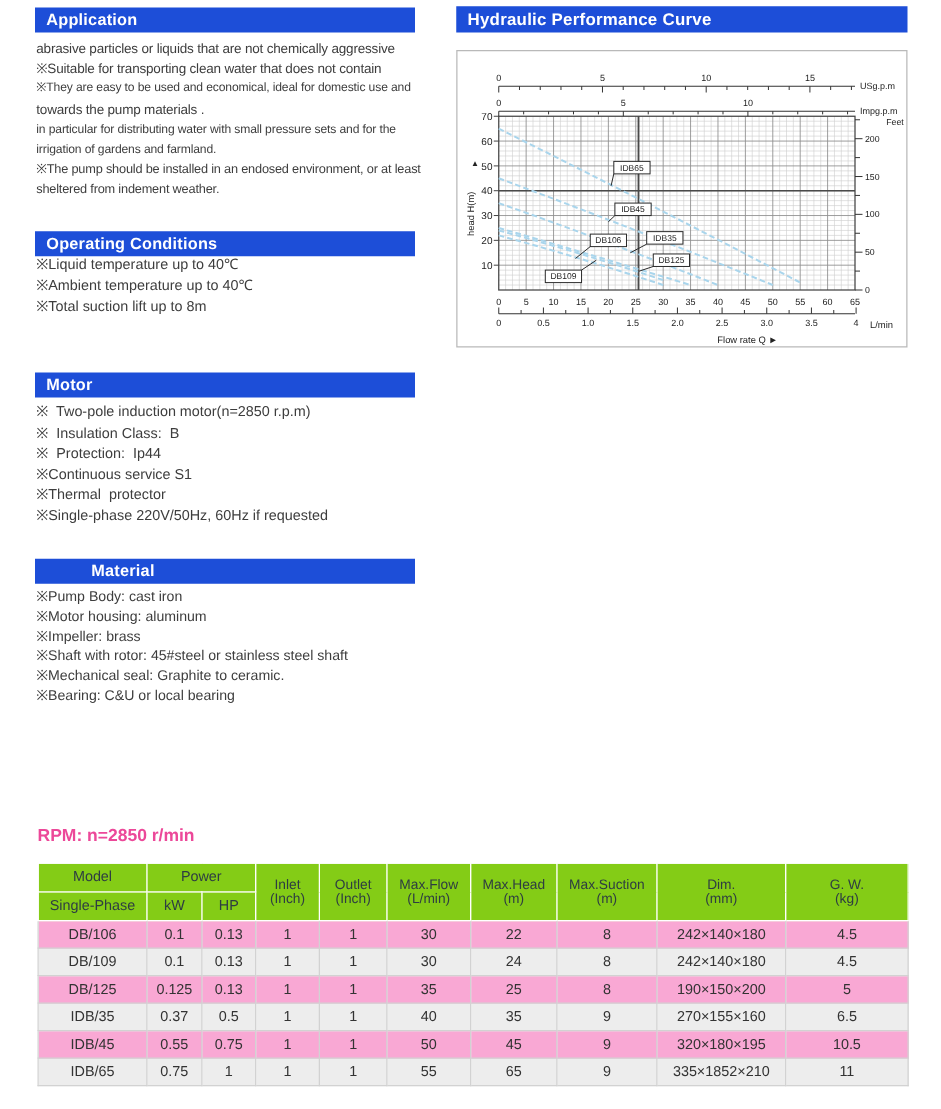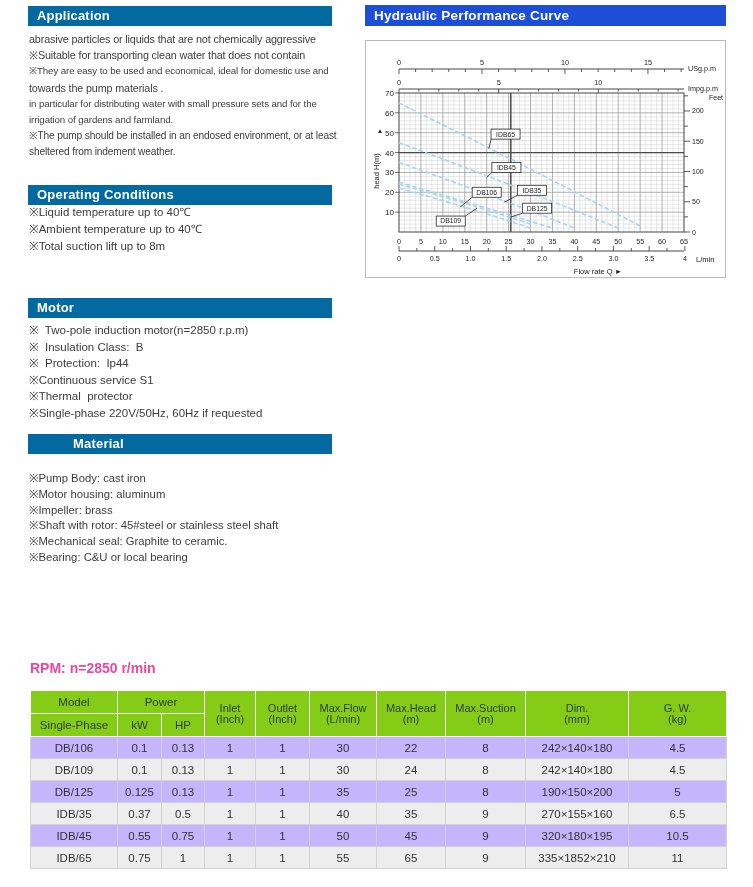--- a/index.html
+++ b/index.html
@@ -1,18 +1,18 @@
 <!DOCTYPE html>
 <html><head>
 <meta charset="utf-8">
 <style>
   html,body{margin:0;padding:0;background:#fff;}
   .page{position:relative;width:753px;height:887px;background:#ffffff;
         font-family:"Liberation Sans",sans-serif;overflow:hidden;}
-  .sec-header{position:absolute;left:28px;width:304px;height:20px;background:#0369a1;
+  .sec-header{position:absolute;left:28px;width:304px;height:20px;background:#1d4ed8;
         color:#fff;font-weight:bold;font-size:13px;line-height:20px;padding-left:9px;
         box-sizing:border-box;letter-spacing:.2px;}
   .chart-header{position:absolute;left:365px;top:5px;width:361px;height:21px;background:#1d4ed8;
         color:#fff;font-weight:bold;font-size:13.5px;line-height:21px;padding-left:9px;
         box-sizing:border-box;letter-spacing:.2px;}
   .sec-lines{position:absolute;left:29px;color:#3d3d3d;}
   .sec-lines .line{white-space:pre;}
   #app-lines{top:31px;line-height:16.2px;}
   .app-p0{font-size:10.8px;letter-spacing:-0.15px;}
   .app-p1{font-size:9.7px;letter-spacing:-0.1px;}
@@ -22,21 +22,21 @@
   #material-lines{top:471px;line-height:15.8px;font-size:11.3px;}
   .chart-box{position:absolute;left:365px;top:40px;width:361px;height:238px;
         border:1px solid #b9b9b9;box-sizing:border-box;background:#fff;}
   .rpm-title{position:absolute;left:30px;top:660px;font-size:14px;font-weight:bold;color:#ec4899;}
   table.spec{position:absolute;left:30px;top:690px;width:696px;border-collapse:collapse;
         table-layout:fixed;}
   table.spec thead th{background:#84cc16;border:1px solid #ffffff;font-weight:normal;
         font-size:11.5px;color:#2e3d42;padding:0;height:22px;text-align:center;}
   table.spec thead .h2l{line-height:11px;font-size:11px;}
   table.spec tbody td{border:1px solid #d2d2d2;text-align:center;font-size:11.5px;
-        color:#333;height:21px;padding:0;background:#c4b5fd;}
+        color:#333;height:21px;padding:0;background:#f9a8d4;}
   table.spec tbody tr.alt td{background:#ededed;}
 </style>
 </head>
 <body>
 
 <div class="page">
 
   <div class="sec-header" style="top:6px;">
     <span>Application</span>
   </div>
@@ -65,21 +65,21 @@
   </div>
   <div class="sec-lines" id="motor-lines">
       <div class="line">※  Two-pole induction motor(n=2850 r.p.m)</div>
       <div class="line">※  Insulation Class:  B</div>
       <div class="line">※  Protection:  Ip44</div>
       <div class="line">※Continuous service S1</div>
       <div class="line">※Thermal  protector</div>
       <div class="line">※Single-phase 220V/50Hz, 60Hz if requested</div>
     </div>
 
-  <div class="sec-header" style="top:434px;padding-left:45px;">
+  <div class="sec-header" style="top:447px;padding-left:45px;">
     <span>Material</span>
   </div>
   <div class="sec-lines" id="material-lines">
       <div class="line">※Pump Body: cast iron</div>
       <div class="line">※Motor housing: aluminum</div>
       <div class="line">※Impeller: brass</div>
       <div class="line">※Shaft with rotor: 45#steel or stainless steel shaft</div>
       <div class="line">※Mechanical seal: Graphite to ceramic.</div>
       <div class="line">※Bearing: C&amp;U or local bearing</div>
     </div>

